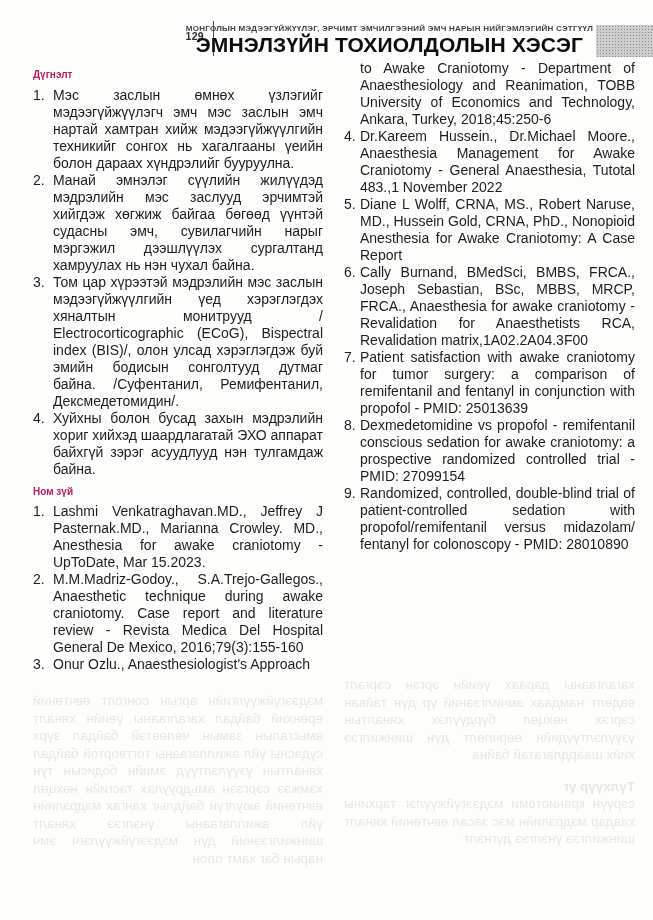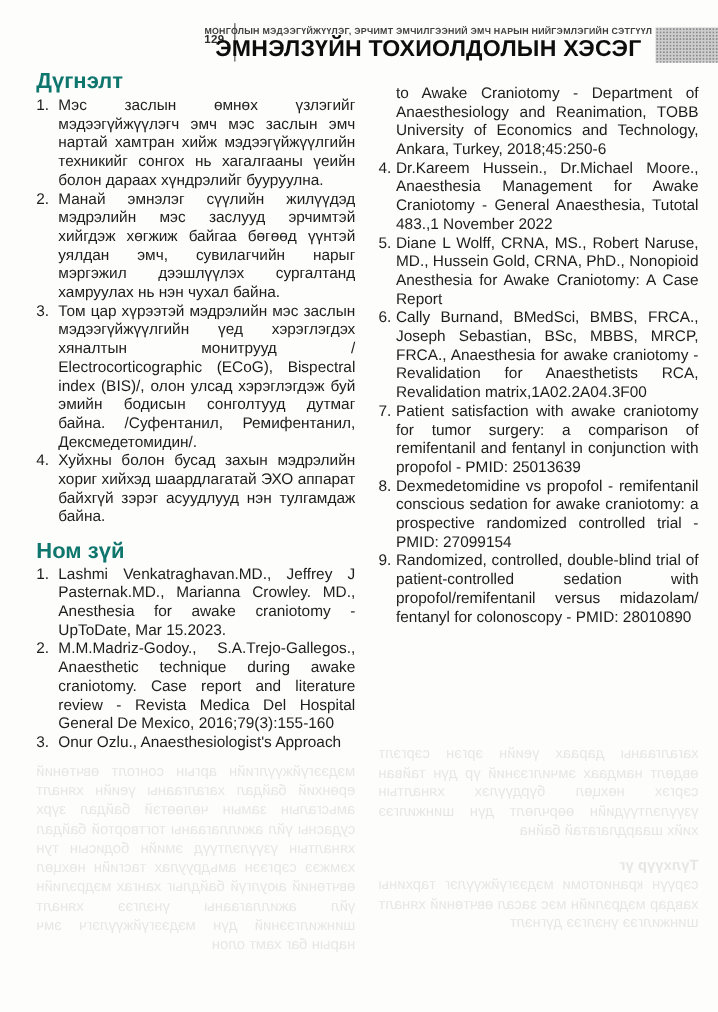--- a/index.html
+++ b/index.html
@@ -29,28 +29,28 @@
   .grayblock{
     position:absolute;right:0;top:25px;width:57px;height:32px;
     background-color:#cdcdcd;
     background-image:radial-gradient(rgba(85,85,85,.55) .8px,transparent .95px);
     background-size:3px 3px;
   }
   
   .col{position:absolute;font-size:14px;line-height:17px;}
   .col-left{left:33px;top:66px;width:290px;}
   .col-right{left:344px;top:60px;width:291px;}
-  h2{font-size:20px;line-height:17px;font-weight:700;margin:0;color:#0f766e;}
-  h2.bib{margin-top:15px;margin-bottom:3px;}
+  h2{font-size:10px;line-height:17px;font-weight:700;margin:0;color:#be185d;}
+  h2.bib{margin-top:5px;margin-bottom:3px;}
   .li{display:flex;margin:0;}
   .num{flex:none;color:#1d1d1d;}
   .col-left .num{min-width:20px;}
   .col-right .num{min-width:14px;margin-right:2px;}
   .txt{flex:1;margin:0;text-align:justify;}
-  .cont{margin:16px 0 0 16px;text-align:justify;}
+  .cont{margin:0 0 0 16px;text-align:justify;}
   .col-left .conc{margin-top:4px;}
   
   .bleed{
     position:absolute;color:rgba(78,76,70,.13);
     filter:blur(.7px);transform:scaleX(-1);
     font-size:13.5px;line-height:17.5px;text-align:justify;
     pointer-events:none;user-select:none;
   }
   .bleed-left{left:33px;top:692px;width:290px;}
   .bleed-right{left:344px;top:676px;width:291px;}
@@ -69,21 +69,21 @@
 
 <div class="col col-left">
   <h2>Дүгнэлт</h2>
 
   <div class="li conc">
     <span class="num">1.</span>
     <p class="txt">Мэс заслын өмнөх үзлэгийг мэдээгүйжүүлэгч эмч  мэс заслын эмч нартай хамтран хийж мэдээгүйжүүлгийн техникийг сонгох нь хагалгааны үеийн болон дараах хүндрэлийг бууруулна.</p>
   </div>
   <div class="li">
     <span class="num">2.</span>
-    <p class="txt">Манай эмнэлэг сүүлийн жилүүдэд мэдрэлийн мэс заслууд эрчимтэй хийгдэж хөгжиж байгаа бөгөөд үүнтэй уялдан эмч, сувилагчийн нарыг мэргэжил дээшлүүлэх сургалтанд хамруулах нь нэн чухал байна.</p>
+    <p class="txt">Манай эмнэлэг сүүлийн жилүүдэд мэдрэлийн мэс заслууд эрчимтэй хийгдэж хөгжиж байгаа бөгөөд үүнтэй судасны эмч, сувилагчийн нарыг мэргэжил дээшлүүлэх сургалтанд хамруулах нь нэн чухал байна.</p>
   </div>
   <div class="li">
     <span class="num">3.</span>
     <p class="txt">Том цар хүрээтэй мэдрэлийн мэс заслын мэдээгүйжүүлгийн үед хэрэглэгдэх хяналтын монитрууд / Electrocorticographic (ECoG), Bispectral index (BIS)/, олон улсад хэрэглэгдэж буй эмийн бодисын сонголтууд дутмаг байна. /Суфентанил, Ремифентанил, Дексмедетомидин/.</p>
   </div>
   <div class="li">
     <span class="num">4.</span>
     <p class="txt">Хуйхны болон бусад захын мэдрэлийн хориг хийхэд шаардлагатай ЭХО аппарат байхгүй зэрэг асуудлууд нэн тулгамдаж байна.</p>
   </div>
 

